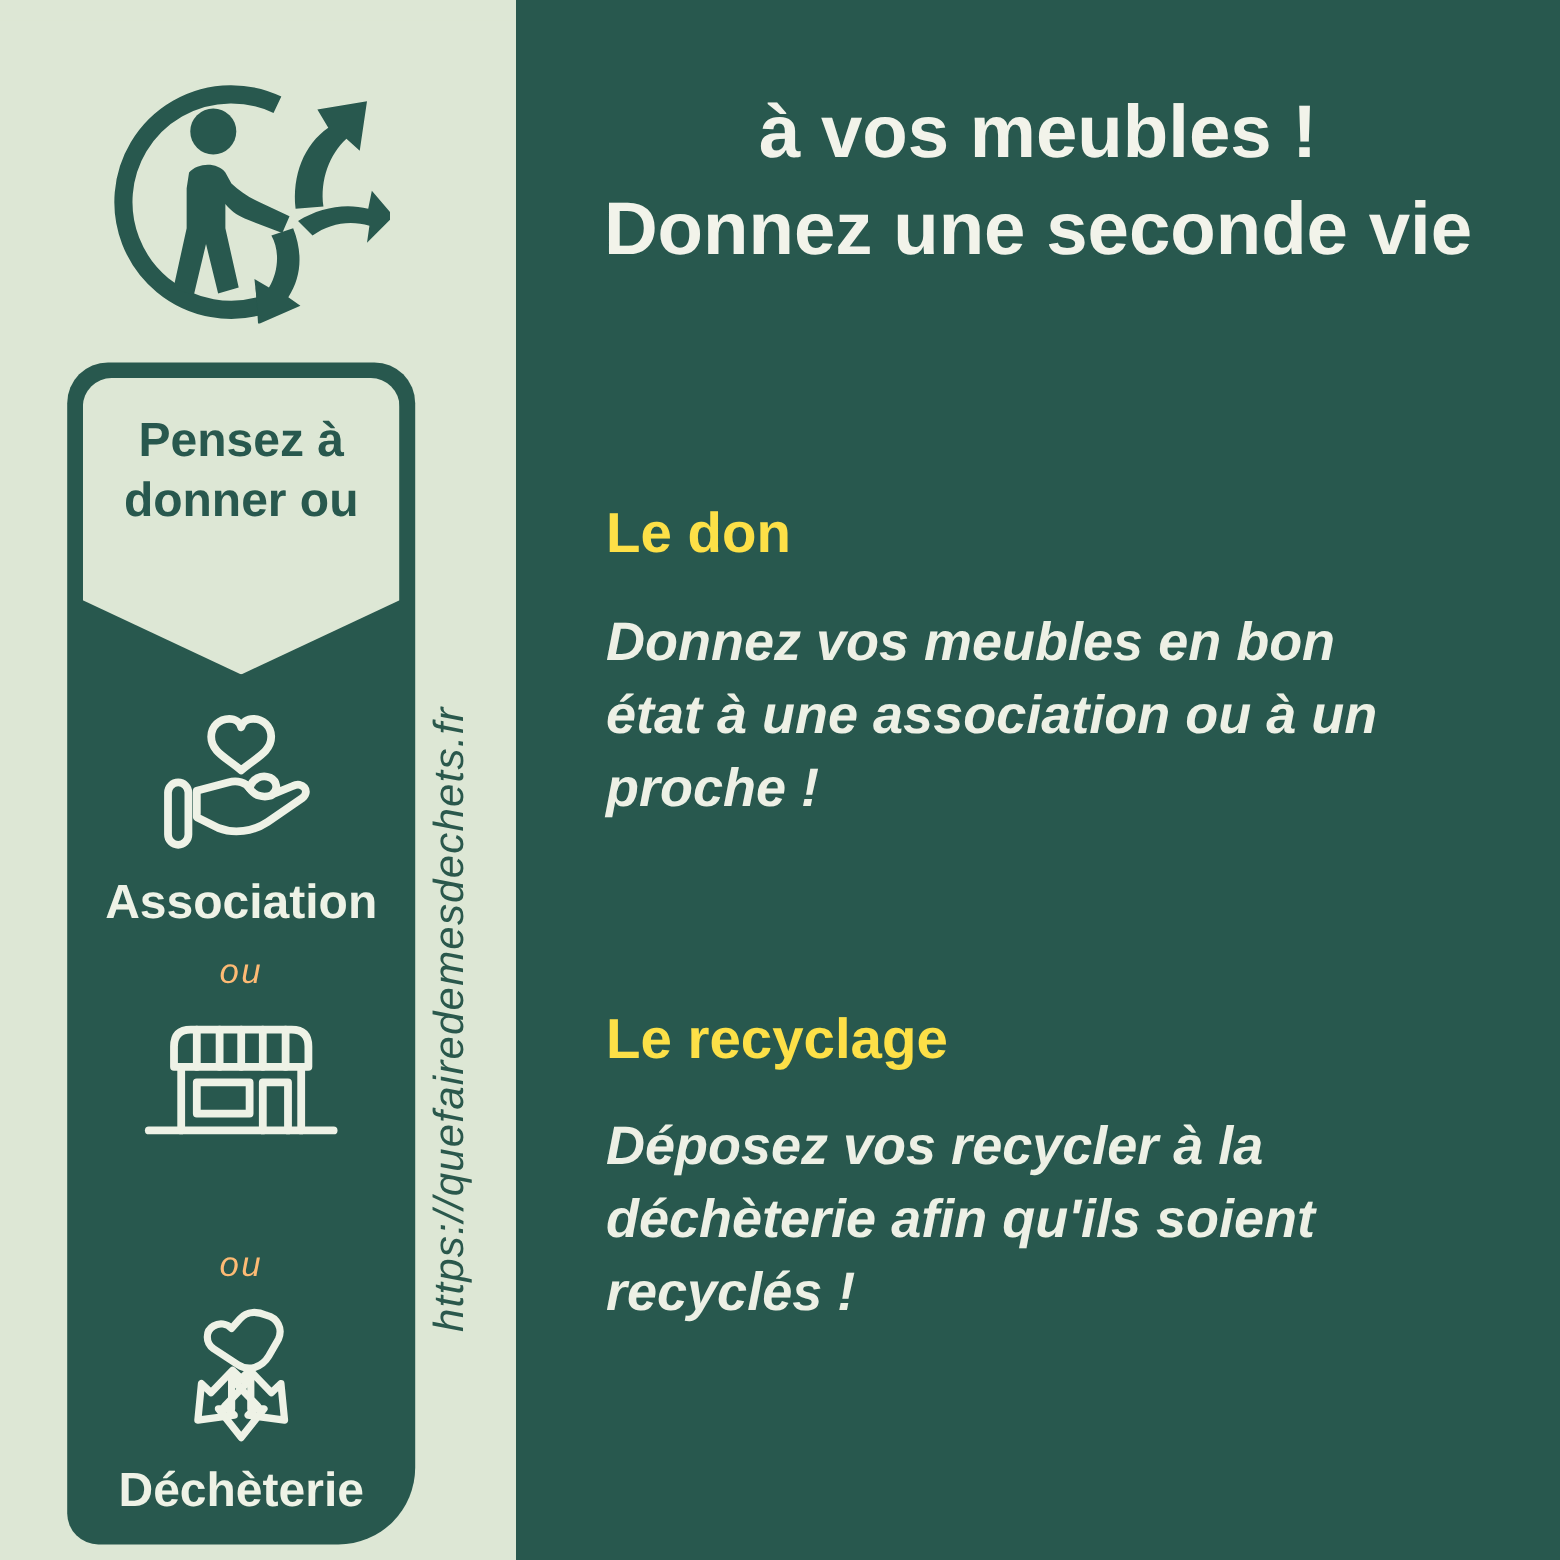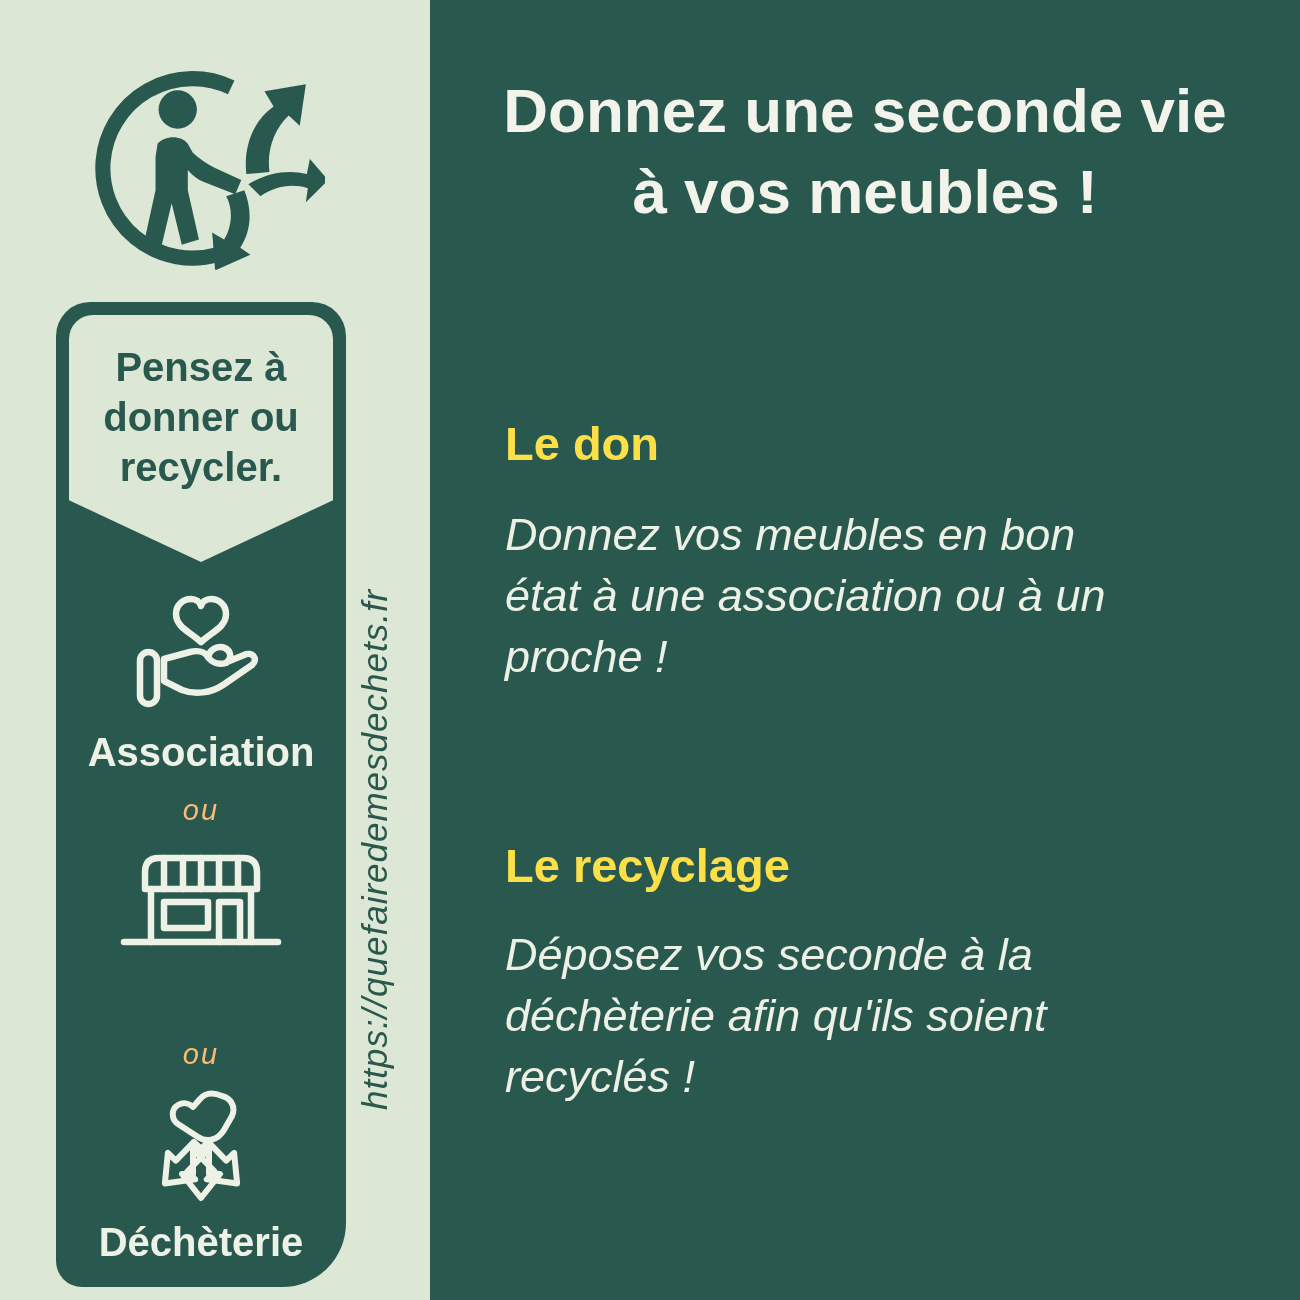--- a/index.html
+++ b/index.html
@@ -58,21 +58,21 @@
   .title{
     position:absolute;top:70px;left:0;width:100%;text-align:center;
     font-weight:bold;font-size:62px;line-height:81px;color:#f2f3ea;
   }
   .section-heading{
     position:absolute;left:75px;
     font-weight:bold;font-size:47px;line-height:52px;color:#fde047;
   }
   .section-body{
     position:absolute;left:75px;
-    font-style:italic;font-size:45px;line-height:61px;color:#edf0e5;
+    font-style:italic;font-size:45px;line-height:61px;color:#edf0e5;font-weight:bold;
   }
   #heading-don{top:418px;}
   #body-don{top:504px;}
   #heading-recyclage{top:840px;}
   #body-recyclage{top:924px;}
 </style>
 </head>
 <body>
 
 <div class="page">
@@ -89,21 +89,20 @@
         <path d="M154 122 C172 111 193 107 212 112 L215 97 L233 118 L211 140 L213 126 C197 121 180 124 166 134 Z"></path>
         <path d="M150 128 C158 148 157 168 146 185 L156 192 L122 207 L118 170 L130 177 C138 164 139 146 132 134 Z"></path>
       </g>
     </svg>
 
     <div class="bookmark">
       <div class="bookmark-top">
         <div class="pensez">
           <div>Pensez à</div>
           <div>donner ou</div>
-          <div>recycler.</div>
         </div>
       </div>
 
       <svg id="icon-association" class="opt-icon" width="150" height="130" viewBox="0 0 150 130" fill="none" stroke="#eef2e6" stroke-width="6.5" stroke-linecap="round" stroke-linejoin="round">
         <path d="M75 56 C64 46 50 41 50 28 C50 19 57 13 65 13 C70 13 74 16 75 20 C76 16 80 13 85 13 C93 13 100 19 100 28 C100 41 86 46 75 56 Z"></path>
         <rect x="14" y="66" width="17" height="52" rx="8.5"></rect>
         <path d="M38 73 L64 66 C72 64 79 66 82 71 C84 63 92 59 99 62 C105 65 106 72 101 76 L118 69 C126 65 133 73 126 79 L97 99 C85 107 69 109 56 104 L38 95 Z"></path>
         <path d="M82 71 C86 77 93 79 100 77"></path>
       </svg>
       <div id="label-association" class="opt-label">Association</div>
@@ -128,32 +127,32 @@
         <path d="M67 60 V86 H56 L75 110 L94 86 H83 V60 Z" transform="rotate(-44 75 58)"></path>
       </svg>
       <div id="label-decheterie" class="opt-label">Déchèterie</div>
     </div>
 
     <div class="url-vertical">https://quefairedemesdechets.fr</div>
   </div>
 
   <div class="right-panel">
     <div class="title">
+      <div>à vos meubles !</div>
       <div>Donnez une seconde vie</div>
-      <div>à vos meubles !</div>
     </div>
 
     <div id="heading-don" class="section-heading">Le don</div>
     <div id="body-don" class="section-body">
       <div>Donnez vos meubles en bon</div>
       <div>état à une association ou à un</div>
       <div>proche !</div>
     </div>
 
     <div id="heading-recyclage" class="section-heading">Le recyclage</div>
     <div id="body-recyclage" class="section-body">
-      <div>Déposez vos seconde à la</div>
+      <div>Déposez vos recycler à la</div>
       <div>déchèterie afin qu'ils soient</div>
       <div>recyclés !</div>
     </div>
   </div>
 
 </div>
 
 </body></html>

